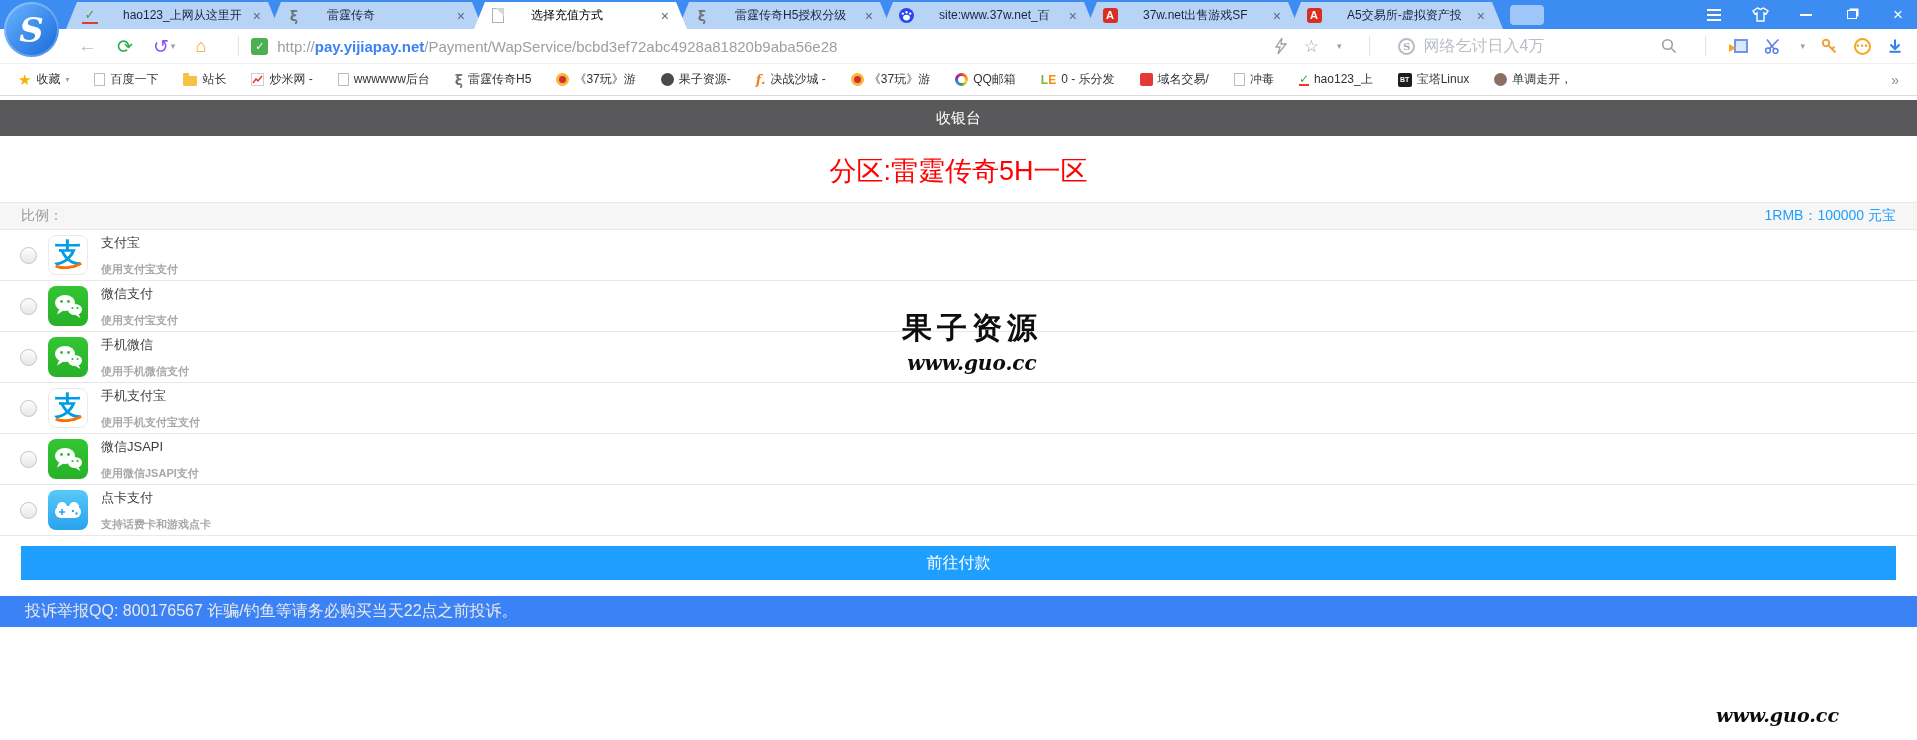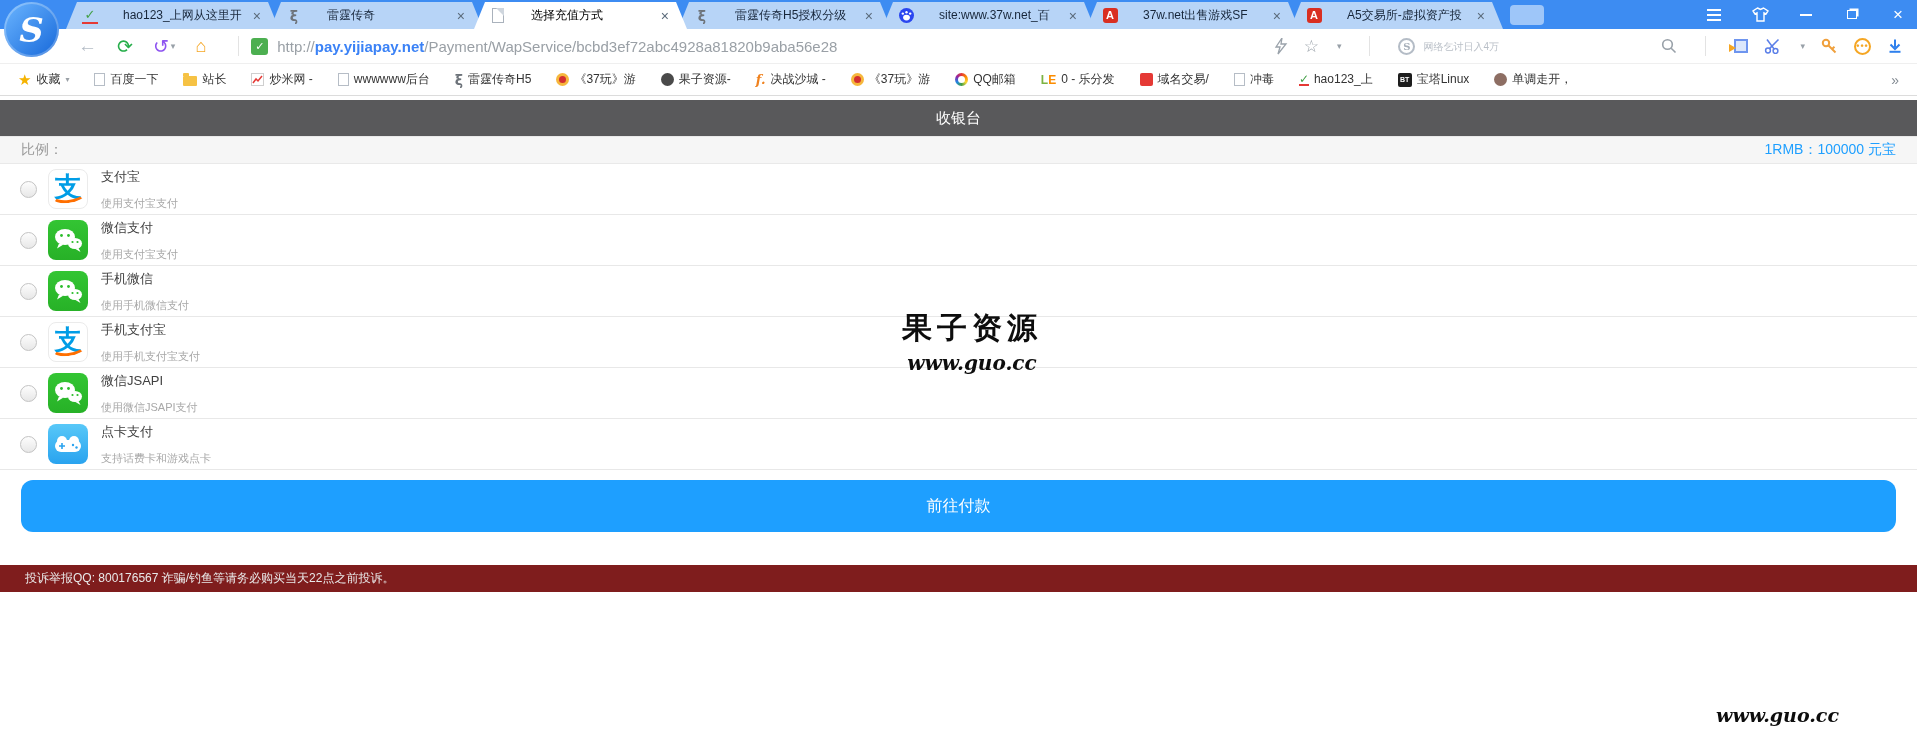--- a/index.html
+++ b/index.html
@@ -46,21 +46,21 @@
   .urlbox { flex:1; display:flex; align-items:center; min-width:0; }
   .shield { width:17px; height:17px; border-radius:3px; background:#4caf50; color:#fff; font-size:11px; line-height:17px;
     text-align:center; margin-right:9px; flex:none; }
   .urltext { font-size:15px; white-space:nowrap; overflow:hidden; }
   .url-proto,.url-path { color:#9aa0a6; }
   .url-host { color:#3b82f6; font-weight:bold; }
   .addr-tools { display:flex; align-items:center; gap:16px; flex:none; }
   .searchbox { display:flex; align-items:center; gap:8px; }
   .slogo { width:17px; height:17px; border-radius:50%; border:2px solid #b4bcc6; color:#a8b0ba;
     font:bold 10px/14px "DejaVu Serif",serif; text-align:center; }
-  .searchbox input { border:none; outline:none; font-size:10px; width:230px; color:#be185d; }
+  .searchbox input { border:none; outline:none; font-size:16px; width:230px; color:#be185d; }
   .searchbox input::placeholder { color:#b9bfc7; }
   .tool { display:inline-flex; align-items:center; cursor:pointer; }
   .ic-savepage { width:14px; height:14px; border:2px solid #6e95ef; background:#dbe7fc; position:relative; }
   .ic-savepage::before { content:""; position:absolute; left:-7px; top:3px; border:4px solid transparent; border-left:7px solid #f5a623; }
   .ic-dots { width:17px; height:17px; border-radius:50%; border:2px solid #f5a623; color:#f5a623;
     font:bold 9px/13px sans-serif; text-align:center; letter-spacing:1px; }
 
   
   .bookmarks { height:32px; background:#fff; border-bottom:1px solid #dcdcdc; display:flex; align-items:center;
     padding:0 18px; gap:25px; font-size:12px; color:#333; }
@@ -98,24 +98,24 @@
     background:linear-gradient(#fdfdfd,#e7e7e7); margin-right:11px; flex:none; }
   .pm-icon { width:40px; height:40px; border-radius:8px; margin-right:13px; flex:none;
     display:flex; align-items:center; justify-content:center; position:relative; overflow:hidden; }
   .pm-alipay { background:#fff; border:1px solid #ebebeb; }
   .pm-alipay .zhi { color:#009de6; font-size:27px; font-weight:bold; margin-top:-4px; }
   .pm-alipay .swoosh { position:absolute; left:2px; bottom:5px; width:34px; height:16px;
     border:3px solid transparent; border-bottom-color:#ff6f00; border-radius:50%; transform:rotate(-6deg); }
   .pm-wechat { background:linear-gradient(#33c533,#27b127); }
   .pm-card { background:linear-gradient(#58c8f8,#29a3ef); }
   .pm-name { font-size:13px; color:#404040; }
-  .pm-desc { font-size:11px; color:#a8a8a8; margin-top:10px; }
-  .pay-btn { display:block; margin:10px 21px 0; width:calc(100% - 42px); height:52px; background:#1E9FFF;
-    border:none; border-radius:12px; color:#fff; font-size:16px; cursor:pointer; font-family:inherit; }
-  .notice { margin-top:33px; background:#7f1d1d; color:#e9e9e9; font-size:12px; padding:5px 25px; }
+  .pm-desc { font-size:11px; color:#a8a8a8; margin-top:10px;font-weight:bold; }
+  .pay-btn { display:block; margin:10px 21px 0; width:calc(100% - 42px); height:34px; background:#1E9FFF;
+    border:none; border-radius:0; color:#fff; font-size:16px; cursor:pointer; font-family:inherit; }
+  .notice { margin-top:16px; background:#3b82f6; color:#e9e9e9; font-size:16px; padding:5px 25px; }
 
   .wm-center { position:absolute; top:208px; left:0; right:0; text-align:center; pointer-events:none;padding-left:27px; }
   .wm-title { font-size:30px; font-weight:bold; color:#0d0d0d; letter-spacing:5px; }
   .wm-url { font:bold italic 20px "DejaVu Serif",serif; color:#0d0d0d; margin-top:2px; }
   .wm-corner { position:absolute; right:78px; bottom:14px; font:bold italic 19px "DejaVu Serif",serif; color:#0d0d0d; }
 
   svg { display:block; }
 </style>
 </head>
 <body>
@@ -330,20 +330,21 @@
     </span>
   <span class="bm">
       <span class="bmi bmi-avatar"></span>
       <span>单调走开，</span>
     </span>
   <span class="bm-overflow">»</span>
 </div>
 
 <div class="content">
   <div class="cashier-header">收银台</div>
+  <div class="zone-title">分区:雷霆传奇5H一区</div>
 
   <div class="ratio-row">
     <span class="ratio-label">比例：</span>
     <span class="ratio-value">1RMB：100000 元宝</span>
   </div>
 
   <div class="pay-list">
     <div class="pay-row">
       <span class="radio"></span>
       <span class="pm-icon pm-alipay">

